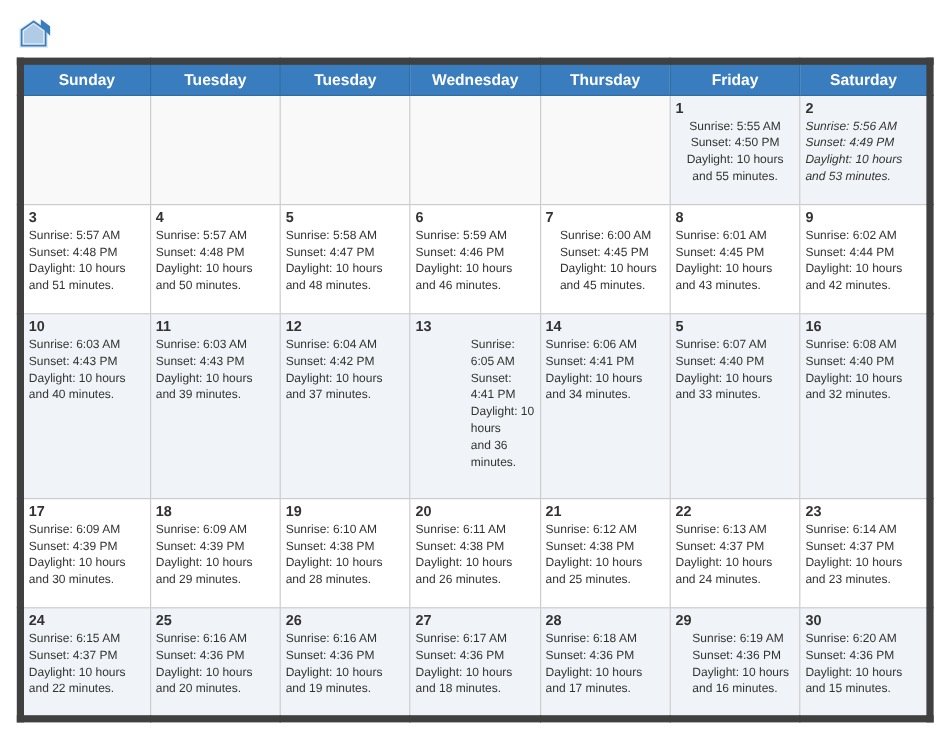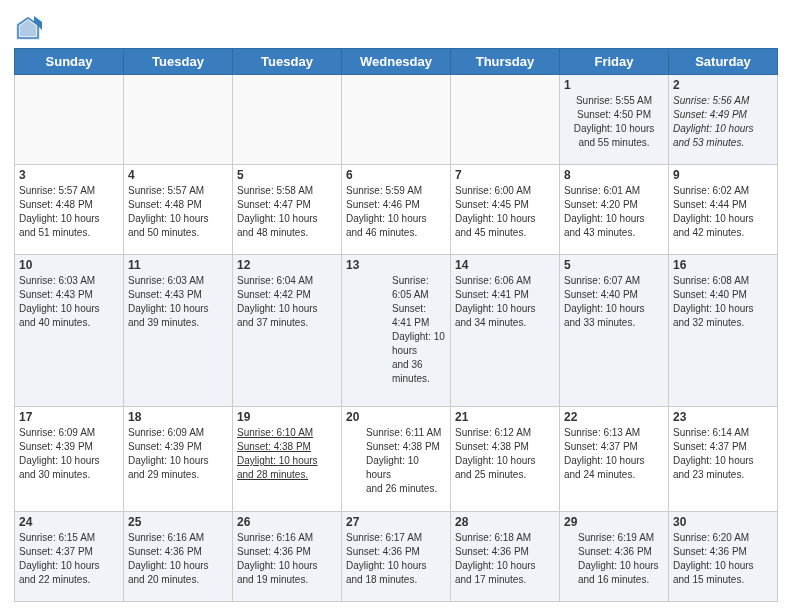--- a/index.html
+++ b/index.html
@@ -56,21 +56,21 @@
       font-weight: bold;
       color: #333;
       line-height: 1.1;
     }
     .location {
       font-size: 15px;
       color: #555;
     }
     .calendar {
       flex: 1;
-      border: 1px solid #404040;
+      border: 6px solid #404040;
       border-collapse: collapse;
       width: 100%;
       table-layout: fixed;
     }
     .calendar th {
       background-color: #3a7dbf;
       color: white;
       text-align: center;
       padding: 5px 3px;
       font-size: 13px;
@@ -185,29 +185,29 @@
           </td>
           <td>
             <span class="day-num">6</span>
             <div class="day-info" style="white-space: pre-line;">Sunrise: 5:59 AM
 Sunset: 4:46 PM
 Daylight: 10 hours
 and 46 minutes.</div>
           </td>
           <td>
             <span class="day-num">7</span>
-            <div class="day-info" style="white-space: pre-line;">Sunrise: 6:00 AM
+            <div class="day-info" style="white-space: pre-line; margin-left: 12px;">Sunrise: 6:00 AM
 Sunset: 4:45 PM
 Daylight: 10 hours
 and 45 minutes.</div>
           </td>
           <td>
             <span class="day-num">8</span>
             <div class="day-info" style="white-space: pre-line;">Sunrise: 6:01 AM
-Sunset: 4:20 PM
+Sunset: 4:45 PM
 Daylight: 10 hours
 and 43 minutes.</div>
           </td>
           <td>
             <span class="day-num">9</span>
             <div class="day-info" style="white-space: pre-line;">Sunrise: 6:02 AM
 Sunset: 4:44 PM
 Daylight: 10 hours
 and 42 minutes.</div>
           </td>
@@ -273,28 +273,28 @@
           </td>
           <td>
             <span class="day-num">18</span>
             <div class="day-info" style="white-space: pre-line;">Sunrise: 6:09 AM
 Sunset: 4:39 PM
 Daylight: 10 hours
 and 29 minutes.</div>
           </td>
           <td>
             <span class="day-num">19</span>
-            <div class="day-info" style="white-space: pre-line; text-decoration: underline;">Sunrise: 6:10 AM
+            <div class="day-info" style="white-space: pre-line;">Sunrise: 6:10 AM
 Sunset: 4:38 PM
 Daylight: 10 hours
 and 28 minutes.</div>
           </td>
           <td>
             <span class="day-num">20</span>
-            <div class="day-info" style="white-space: pre-line; margin-left: 20px;">Sunrise: 6:11 AM
+            <div class="day-info" style="white-space: pre-line;">Sunrise: 6:11 AM
 Sunset: 4:38 PM
 Daylight: 10 hours
 and 26 minutes.</div>
           </td>
           <td>
             <span class="day-num">21</span>
             <div class="day-info" style="white-space: pre-line;">Sunrise: 6:12 AM
 Sunset: 4:38 PM
 Daylight: 10 hours
 and 25 minutes.</div>

